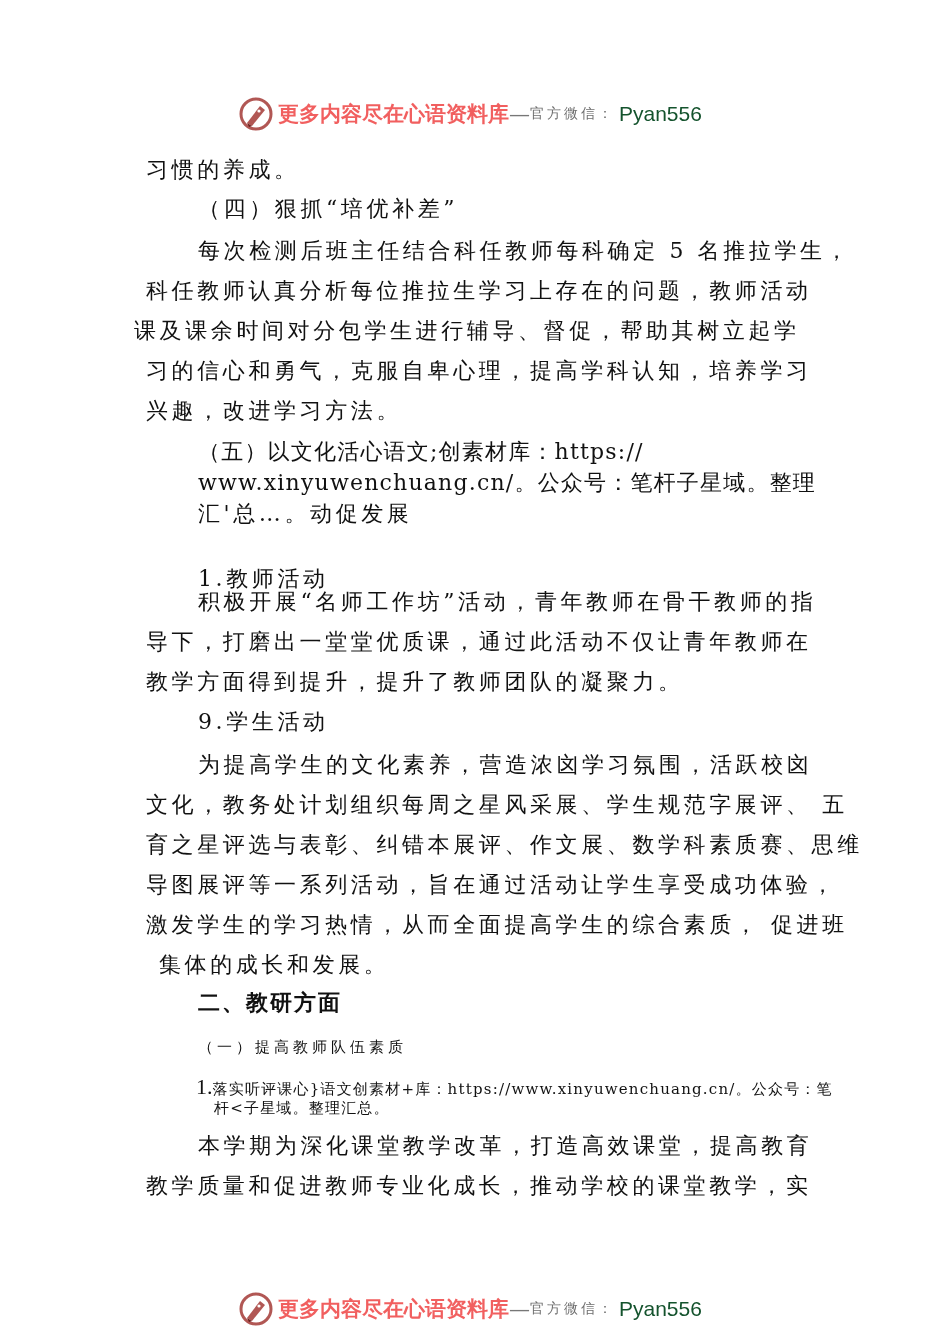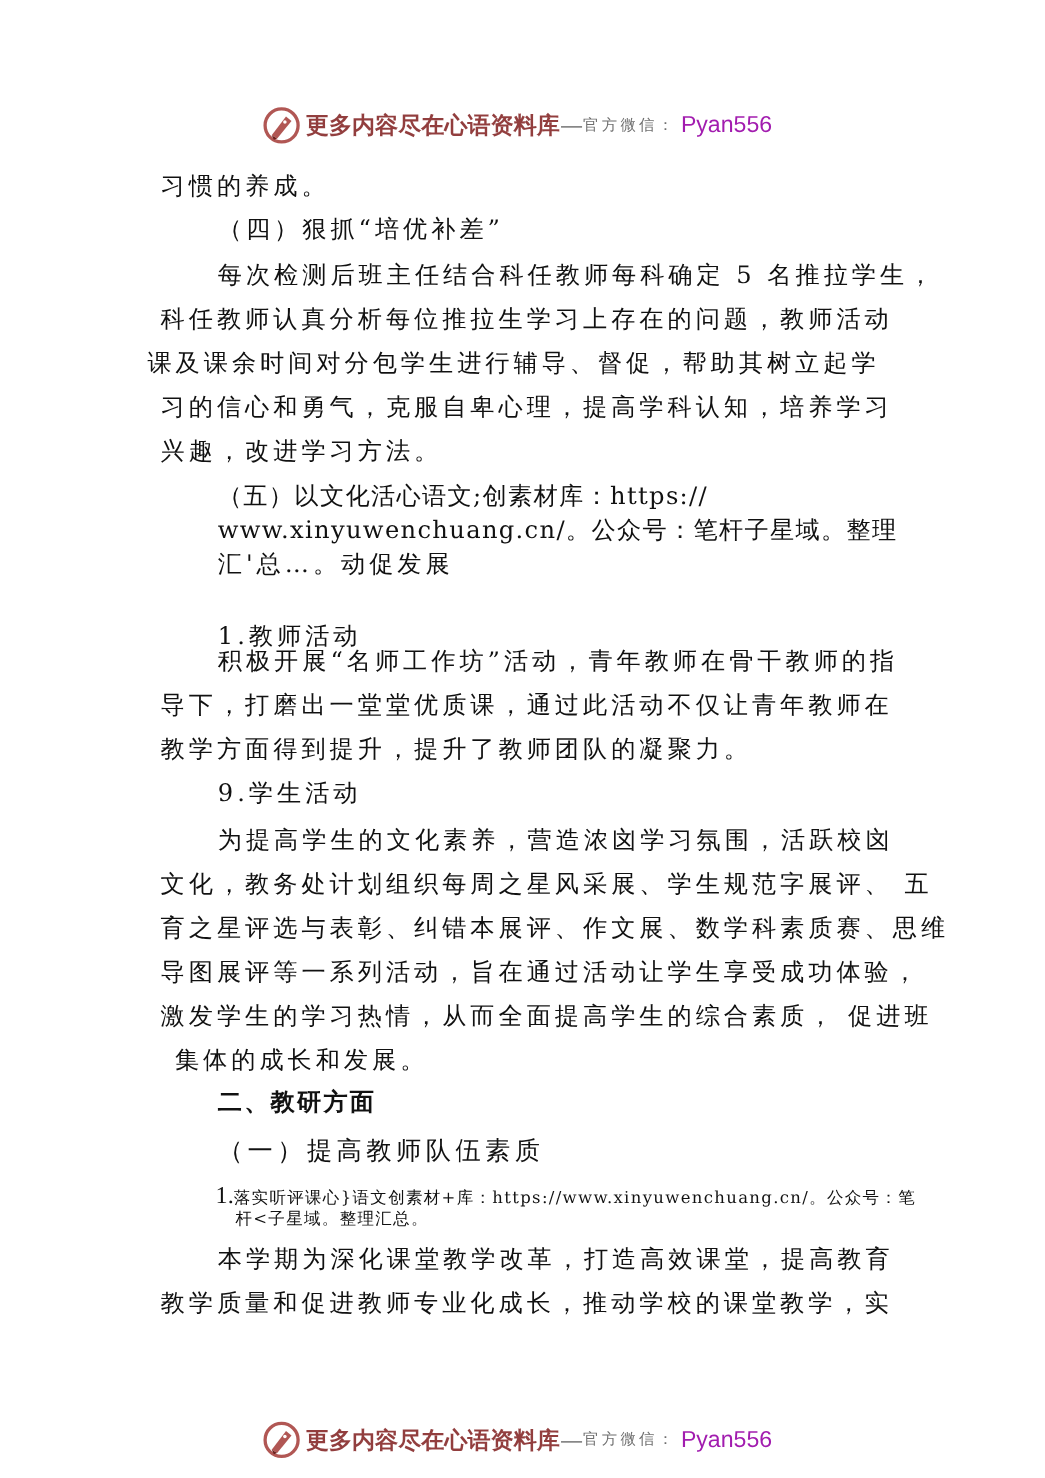--- a/index.html
+++ b/index.html
@@ -25,40 +25,40 @@
     }
     .banner.top { top: 94px; }
     .banner.bottom { top: 1289px; }
     .banner .logo {
       width: 36px;
       height: 36px;
       margin-right: 4px;
       display: inline-block;
     }
     .banner .b-red {
-      color: #7f1d1d;
+      color: #ef4444;
       opacity: 0.85;
       font-size: 21px;
       font-family: "DejaVu Serif", serif;
       font-weight: bold;
       letter-spacing: 0px;
     }
     .banner .b-dash {
       color: #777777;
       font-size: 21px;
       font-family: "DejaVu Serif", serif;
     }
     .banner .b-gray {
       color: #6f6f6f;
       font-size: 14px;
       font-family: "DejaVu Serif", serif;
       letter-spacing: 3px;
     }
     .banner .b-id {
-      color: #a21caf;
+      color: #14532d;
       font-size: 21px;
       font-family: "Liberation Sans", sans-serif;
       margin-left: 4px;
     }
     .line {
       position: absolute;
       white-space: nowrap;
       font-size: 22px;
       letter-spacing: 3.6px;
       line-height: 30px;
@@ -68,21 +68,21 @@
       letter-spacing: 1.2px;
       line-height: 20px;
     }
     .line.heading-bold {
       font-family: "DejaVu Sans", sans-serif;
       font-weight: bold;
       font-size: 22px;
       letter-spacing: 2px;
     }
     .line.heading-sub {
-      font-size: 23px;
+      font-size: 15px;
       letter-spacing: 4px;
     }
     .num-big {
       font-size: 22px;
       font-family: "Liberation Serif", serif;
       letter-spacing: 0;
     }
     .mono-tight {
       letter-spacing: 1.2px;
     }

